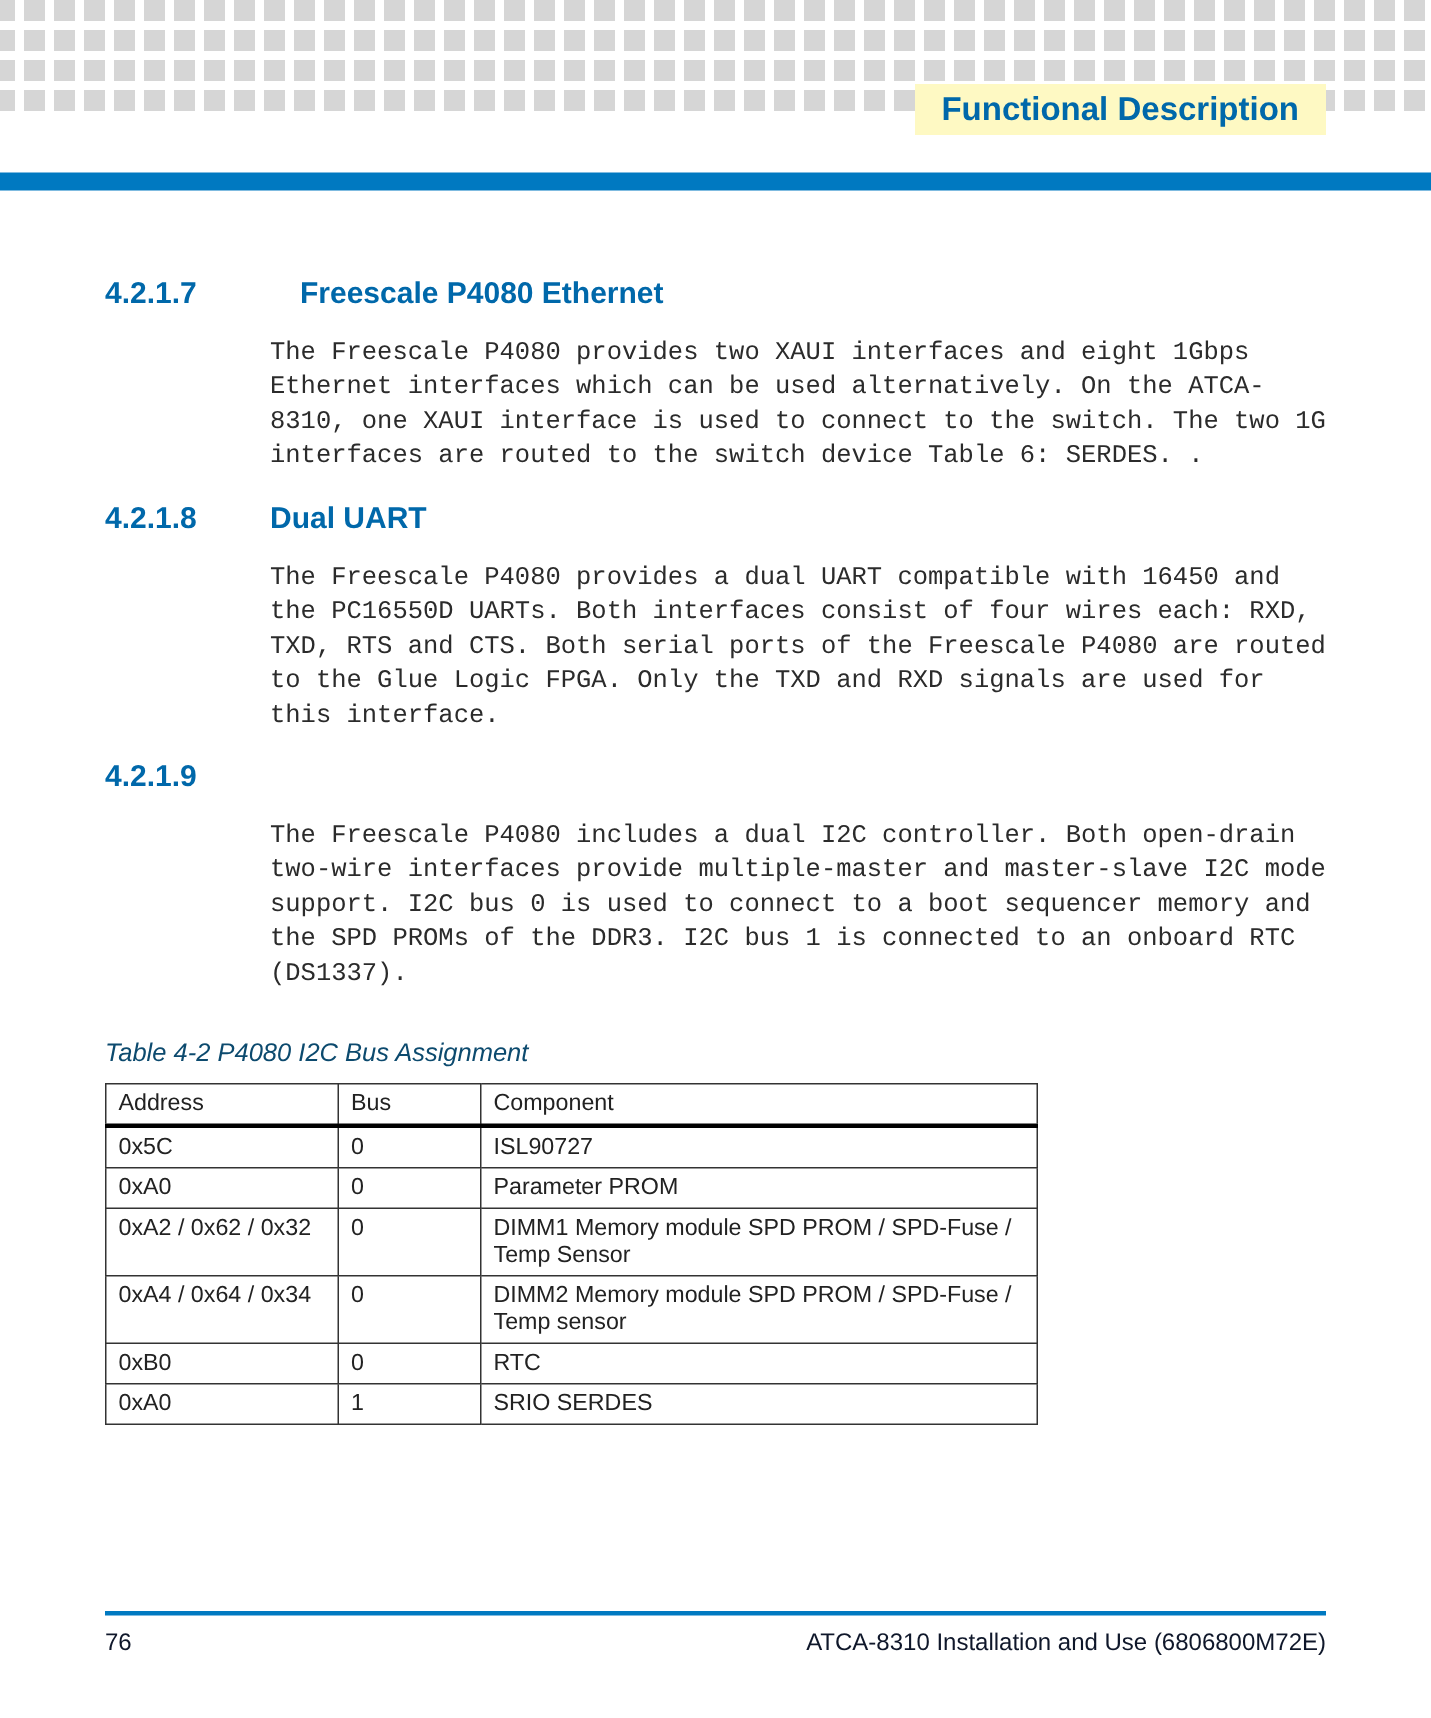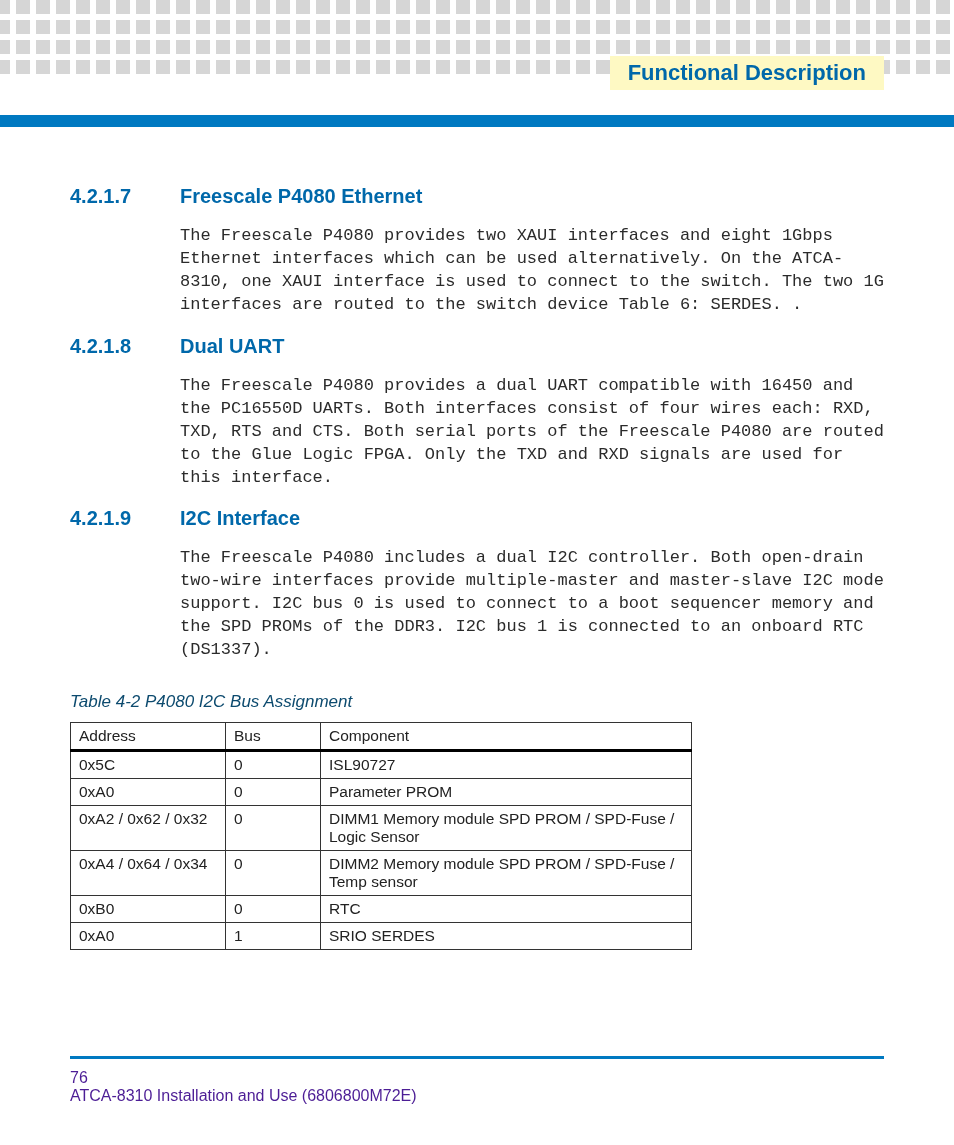--- a/index.html
+++ b/index.html
@@ -56,21 +56,21 @@
     left: 70px; right: 70px;
     top: 185px;
   }
   .sec-head {
     display: flex;
     color: #0068aa;
     font-weight: 700;
     font-size: 20px;
     margin-bottom: 16px;
   }
-  .sec-head:first-child { margin-top: 0; }
+  .sec-head:first-child { margin-top: 0; gap: 20px; }
   .sec-num { width: 110px; flex: none; }
   .sec-title { flex: 1; }
   .body-text {
     margin-left: 110px;
     font-size: 17px;
     line-height: 1.35;
     margin-bottom: 18px;
     color: #2b2b2b;
     font-family: Liberation Mono, monospace;
   }
@@ -105,22 +105,21 @@
   }
   .footer-rule {
     height: 3px;
     background: #0079c1;
     margin-bottom: 10px;
   }
   .footer-row {
     display: flex;
     justify-content: space-between;
     font-size: 16px;
-    color: #4c1d95;
-    flex-direction: column;
+    color: #0f172a;
   }
 </style>
 </head>
 <body>
 
 <div class="header-dots">
   <div id="dots-container">
       <div class="dots-row">
         <div class="dot"></div>
         <div class="dot"></div>
@@ -337,21 +336,20 @@
   <p class="body-text">The Freescale P4080 provides two XAUI interfaces and eight 1Gbps Ethernet interfaces which can be used alternatively. On the ATCA-8310, one XAUI interface is used to connect to the switch. The two 1G interfaces are routed to the switch device Table 6: SERDES. .</p>
 
   <div class="sec-head">
     <span class="sec-num">4.2.1.8</span>
     <span class="sec-title">Dual UART</span>
   </div>
   <p class="body-text">The Freescale P4080 provides a dual UART compatible with 16450 and the PC16550D UARTs. Both interfaces consist of four wires each: RXD, TXD, RTS and CTS. Both serial ports of the Freescale P4080 are routed to the Glue Logic FPGA. Only the TXD and RXD signals are used for this interface.</p>
 
   <div class="sec-head">
     <span class="sec-num">4.2.1.9</span>
-    <span class="sec-title">I2C Interface</span>
   </div>
   <p class="body-text">The Freescale P4080 includes a dual I2C controller. Both open-drain two-wire interfaces provide multiple-master and master-slave I2C mode support. I2C bus 0 is used to connect to a boot sequencer memory and the SPD PROMs of the DDR3. I2C bus 1 is connected to an onboard RTC (DS1337).</p>
 
   <div class="table-caption">Table 4-2 P4080 I2C Bus Assignment</div>
   <table class="data">
     <thead>
       <tr>
         <th class="col-addr">Address</th>
         <th class="col-bus">Bus</th>
         <th>Component</th>
@@ -364,21 +362,21 @@
           <td>ISL90727</td>
         </tr>
         <tr>
           <td class="col-addr">0xA0</td>
           <td class="col-bus">0</td>
           <td>Parameter PROM</td>
         </tr>
         <tr>
           <td class="col-addr">0xA2 / 0x62 / 0x32</td>
           <td class="col-bus">0</td>
-          <td>DIMM1 Memory module SPD PROM / SPD-Fuse / Logic Sensor</td>
+          <td>DIMM1 Memory module SPD PROM / SPD-Fuse / Temp Sensor</td>
         </tr>
         <tr>
           <td class="col-addr">0xA4 / 0x64 / 0x34</td>
           <td class="col-bus">0</td>
           <td>DIMM2 Memory module SPD PROM / SPD-Fuse / Temp sensor</td>
         </tr>
         <tr>
           <td class="col-addr">0xB0</td>
           <td class="col-bus">0</td>
           <td>RTC</td>

